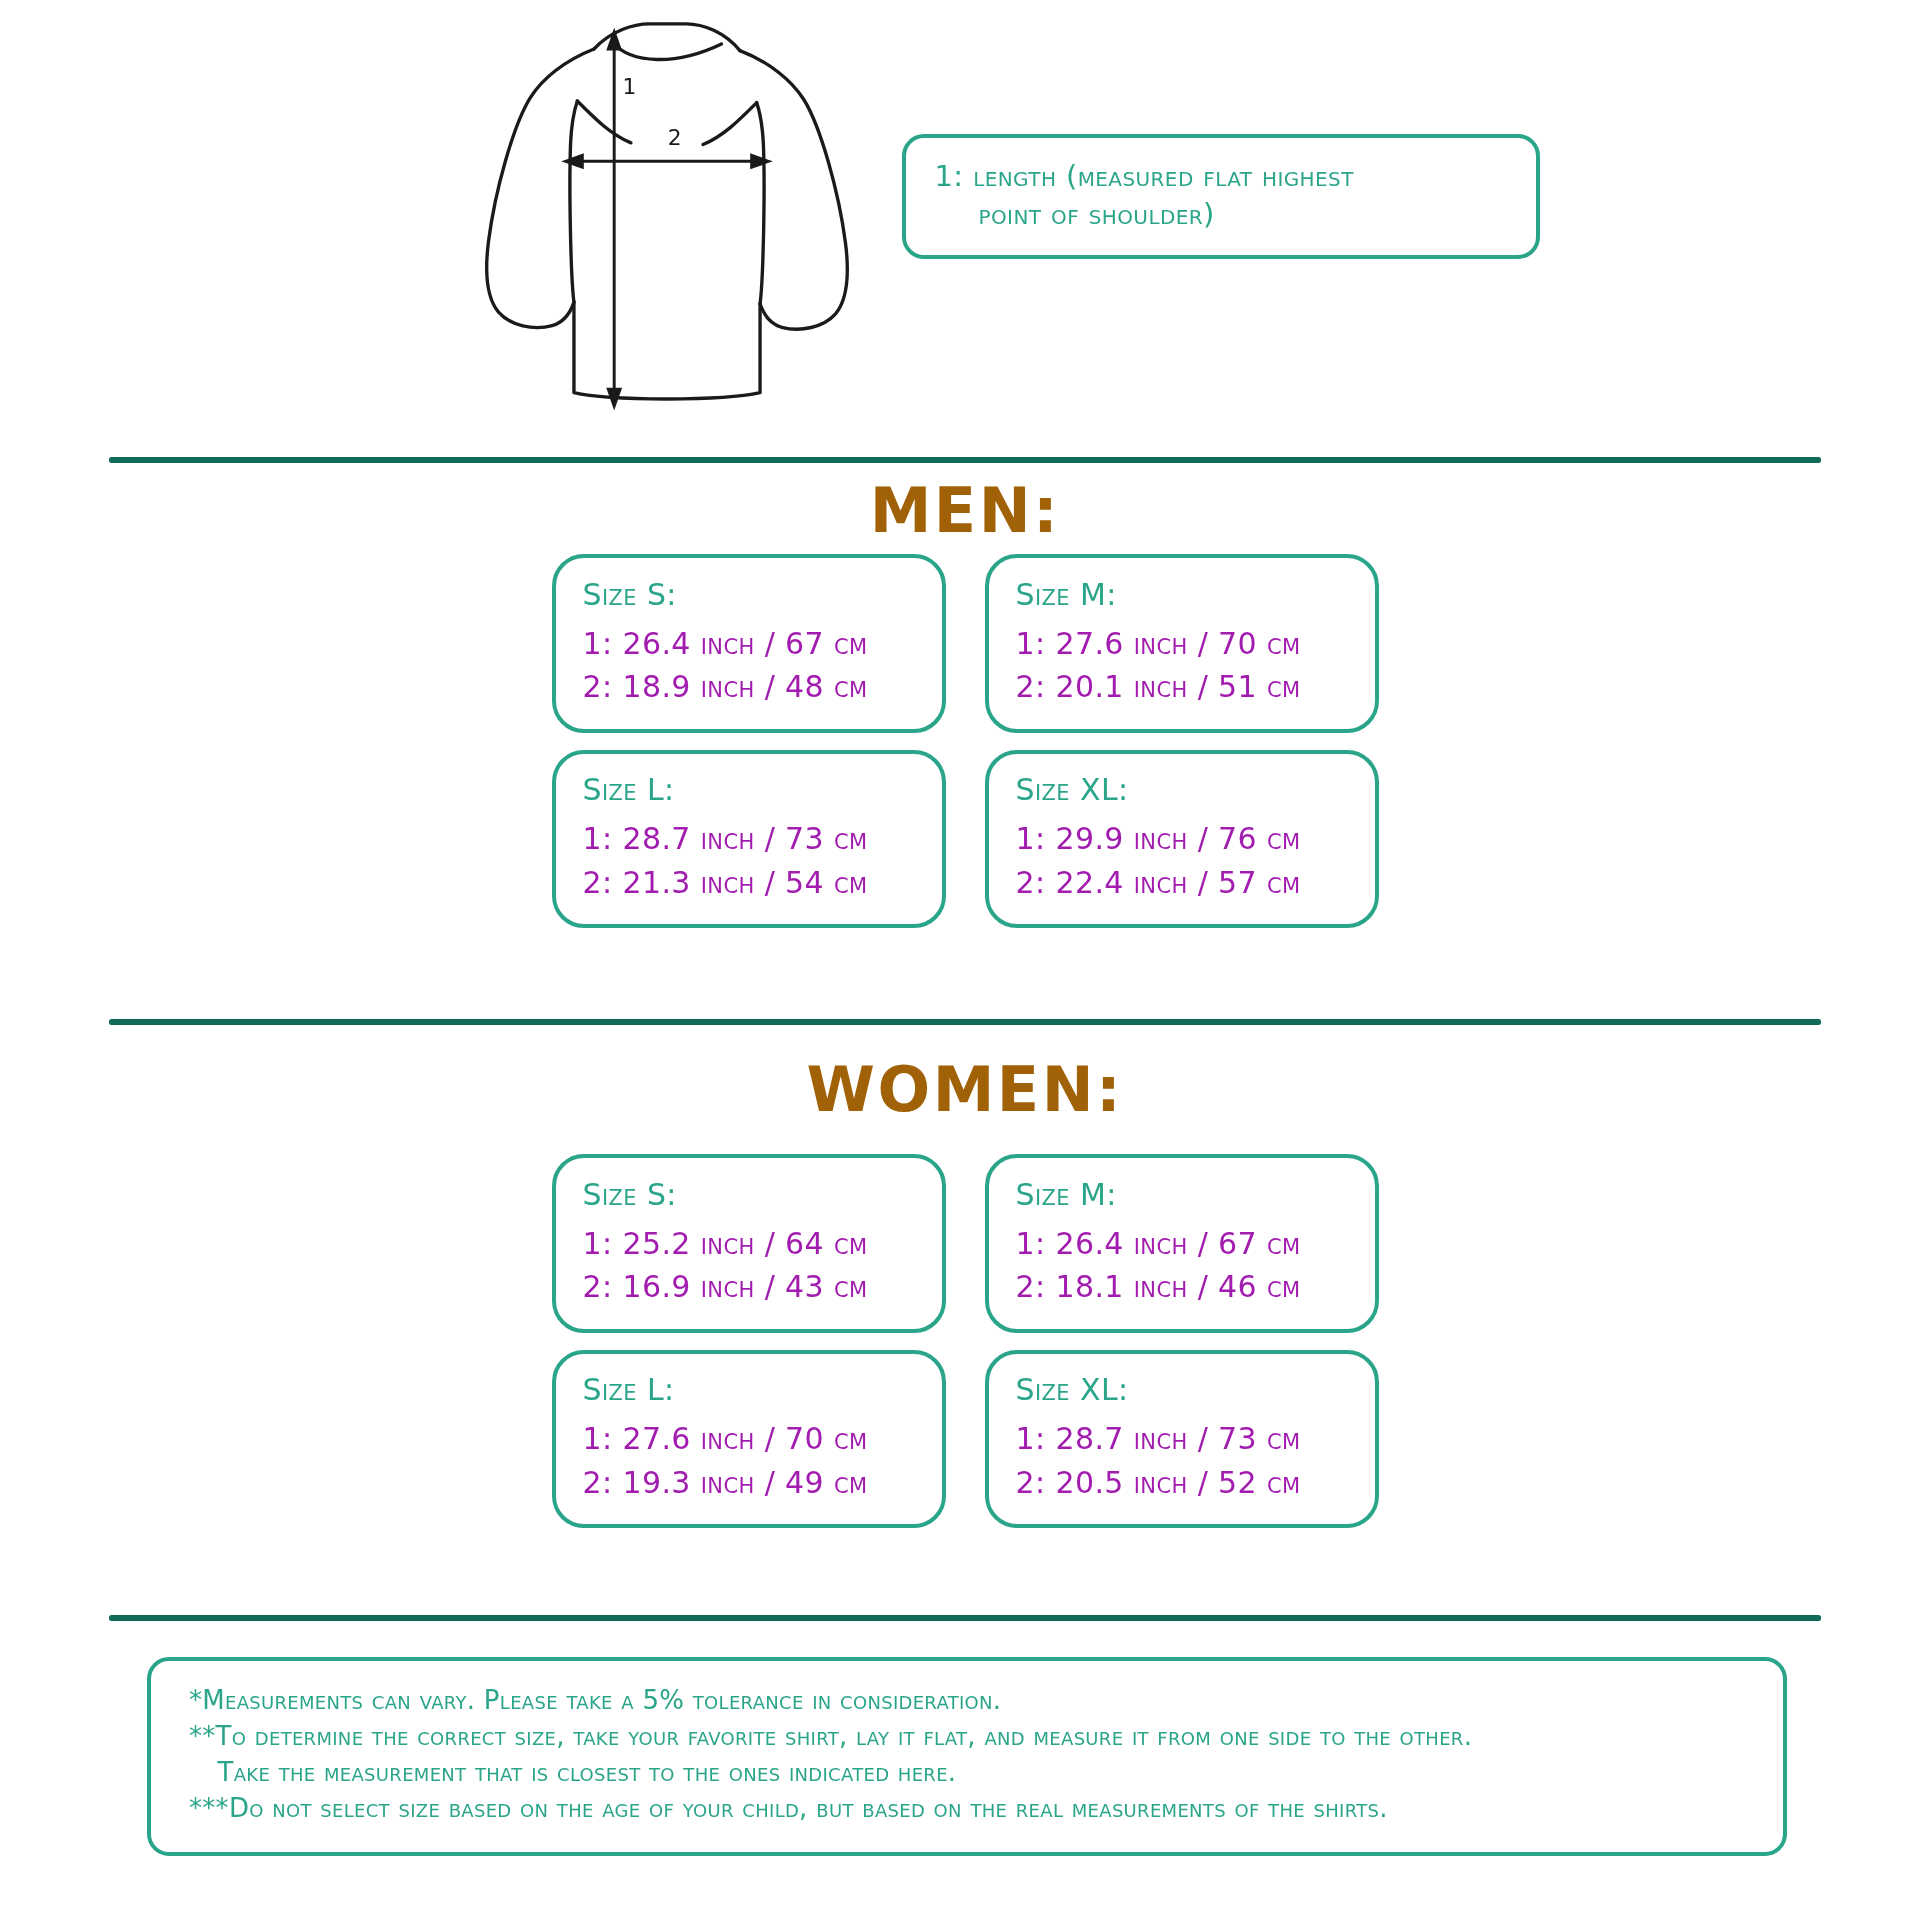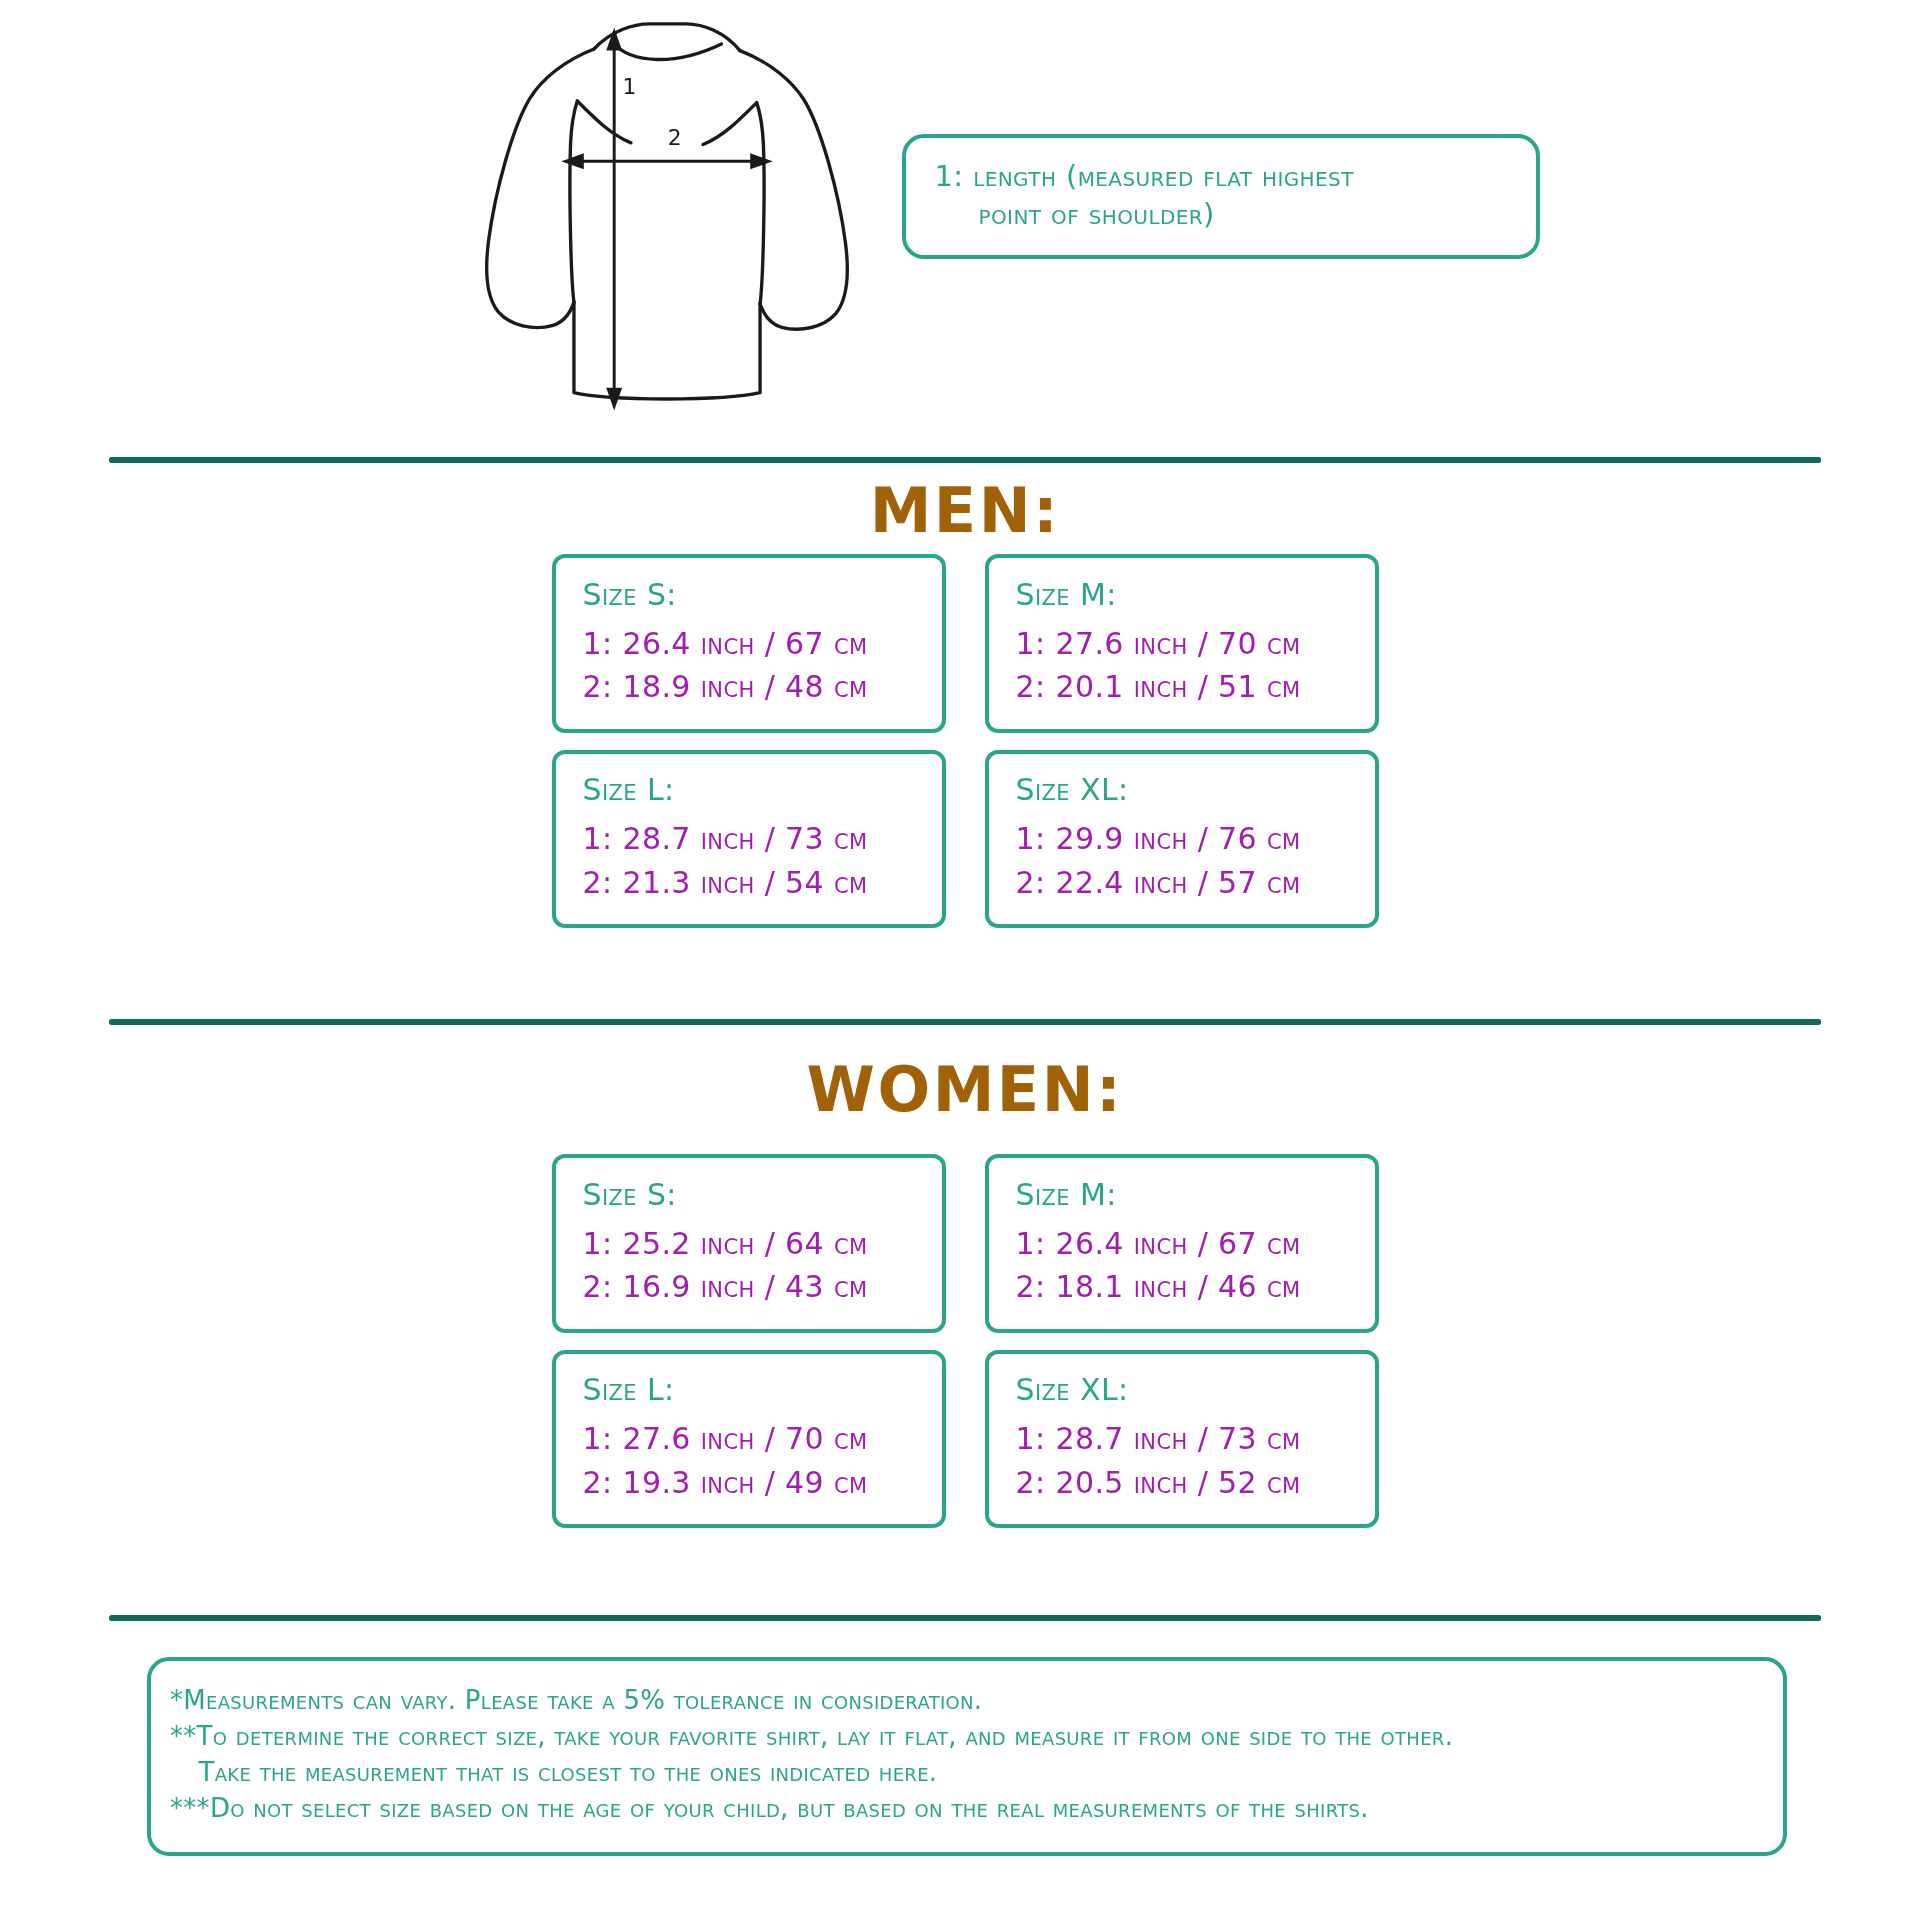--- a/index.html
+++ b/index.html
@@ -98,21 +98,21 @@
     display: flex;
     justify-content: center;
     gap: 39px;
   }
   .card-row + .card-row {
     margin-top: 17px;
   }
   .card {
     width: 394px;
     border: 4.2px solid #2aa58a;
-    border-radius: 13px;
+    border-radius: 32px;
     padding: 18.5px 22px 20px 27px;
     box-sizing: border-box;
     background: #ffffff;
   }
   .card-title {
     font-size: 30px;
     color: #2aa58a;
     letter-spacing: 0.4px;
     margin-bottom: 10px;
     font-variant: small-caps;
@@ -126,21 +126,21 @@
   }
 
   
   .notes-box {
     position: absolute;
     left: 147px;
     top: 1657px;
     width: 1640px;
     border: 4.2px solid #2aa58a;
     border-radius: 22px;
-    padding: 22px 25px 25px 19px;
+    padding: 22px 25px 25px 38px;
     box-sizing: border-box;
   }
   .note-line {
     font-size: 26px;
     line-height: 1.38;
     color: #2aa58a;
     letter-spacing: 0.3px;
     font-variant: small-caps;
   }
   .note-line.indent {

